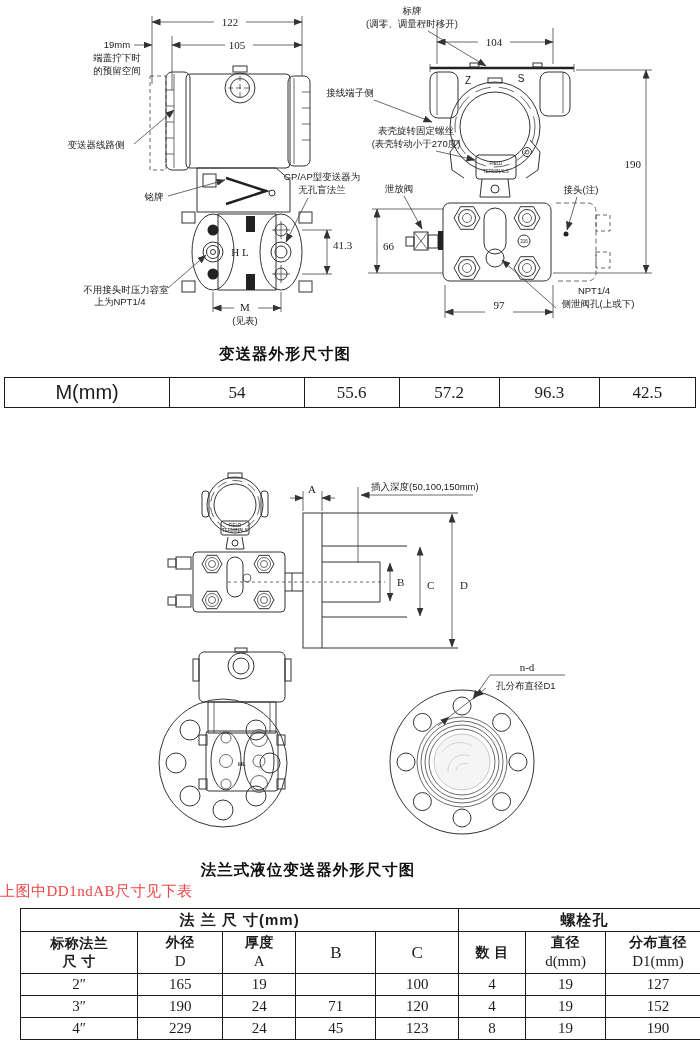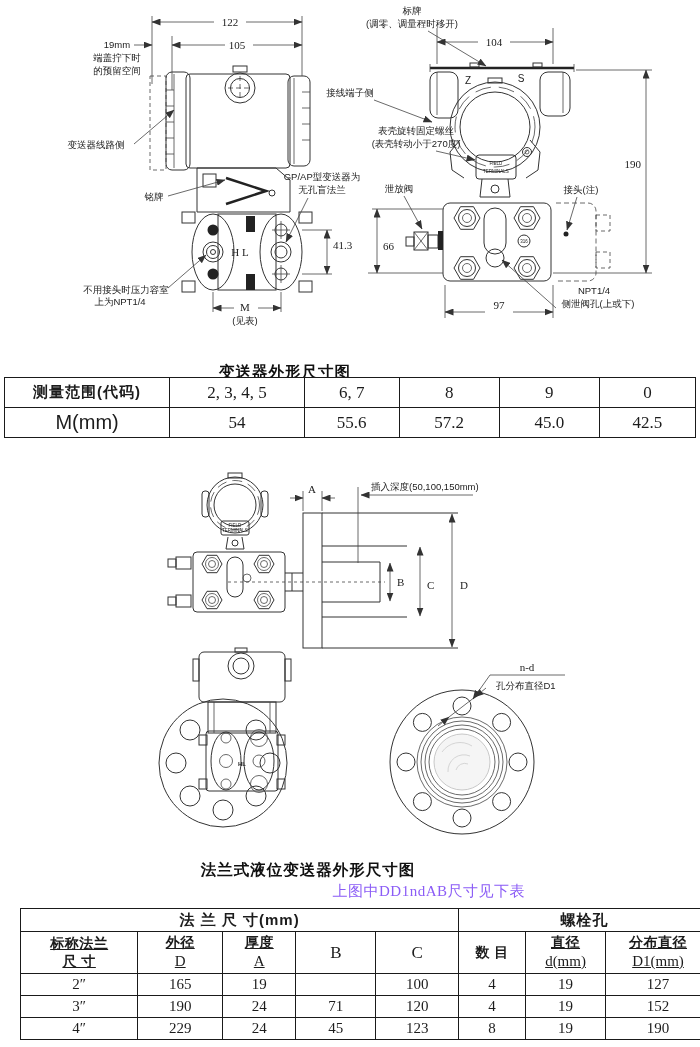--- a/index.html
+++ b/index.html
@@ -9,33 +9,33 @@
   svg .ln{stroke:#333;fill:none;stroke-width:1;}
   svg .thin{stroke:#444;fill:none;stroke-width:0.8;}
   svg .thick{stroke:#222;fill:none;stroke-width:2.6;}
   svg .fillb{fill:#222;stroke:none;}
   svg text{fill:#222;font-family:"Liberation Sans",sans-serif;}
   .cjk{font-size:9.5px;}
   .dim{font-size:11px;font-family:"Liberation Serif",serif;}
   .tiny{font-size:4.5px;}
   .ttl{position:absolute;text-align:center;font-weight:bold;font-size:15.5px;
        letter-spacing:1px;color:#111;}
-  .sub{position:absolute;text-align:right;font-size:15px;color:#8b5cf6;
+  .sub{position:absolute;text-align:left;font-size:15px;color:#ef4444;
        font-family:"Liberation Serif",serif;letter-spacing:0.5px;}
   table{border-collapse:collapse;position:absolute;table-layout:fixed;background:#fff;}
   td,th{border:1.4px solid #1a1a1a;text-align:center;vertical-align:middle;
         padding:0;overflow:hidden;}
   .t1{top:377px;left:4px;width:692px;}
   .t1 td{height:29px;}
   .t2{top:908px;left:20px;width:691px;}
   .cn{font-weight:bold;font-size:15px;letter-spacing:1px;}
   .cns{font-weight:bold;font-size:14px;letter-spacing:0.5px;}
   .num{font-family:"Liberation Serif",serif;font-weight:normal;font-size:17px;}
   .num2{font-family:"Liberation Serif",serif;font-weight:normal;font-size:15px;}
-  .h2line{line-height:1.25;text-decoration:underline;}
+  .h2line{line-height:1.25;}
 </style>
 </head>
 <body>
 
 <div class="page">
 
 <svg style="top:0;" width="700" height="340" viewBox="0 0 700 340">
   <defs>
     <marker id="ar" markerWidth="9" markerHeight="7" refX="8.5" refY="3.5" orient="auto" markerUnits="userSpaceOnUse">
       <path d="M0,0 L9,3.5 L0,7 Z" fill="#333"></path>
@@ -194,46 +194,38 @@
     <path class="thin" d="M445,285 V318 M553,285 V318"></path>
     <line class="thin" x1="485" y1="312" x2="445" y2="312" marker-end="url(#ar)"></line>
     <line class="thin" x1="513" y1="312" x2="553" y2="312" marker-end="url(#ar)"></line>
     <text class="dim" x="499" y="309" text-anchor="middle">97</text>
     <text class="cjk" font-size="8.5" x="594" y="294" text-anchor="middle">NPT1/4</text>
     <text class="cjk" font-size="8.5" x="598" y="307" text-anchor="middle">侧泄阀孔(上或下)</text>
     <line class="thin" x1="556" y1="308" x2="502" y2="260" marker-end="url(#ar)"></line>
   </g>
 </svg>
 
-<div class="ttl" style="top:362px;left:0;width:570px;">变送器外形尺寸图</div>
+<div class="ttl" style="top:344px;left:0;width:570px;">变送器外形尺寸图</div>
 
 <table class="t1">
   <colgroup>
     <col style="width:23.9%">
         <col style="width:19.5%">
         <col style="width:13.7%">
     <col style="width:14.5%">
         <col style="width:14.5%">
         <col style="width:13.9%">
   </colgroup>
   <tbody>
-        <tr>
-    <td class="cn">测量范围(代码)</td>
-    <td class="num">2, 3, 4, 5</td>
-    <td class="num">6, 7</td>
-    <td class="num">8</td>
-    <td class="num">9</td>
-    <td class="num">0</td>
-  </tr>
   <tr>
     <td style="font-size:20px;">M(mm)</td>
     <td class="num">54</td>
     <td class="num">55.6</td>
     <td class="num">57.2</td>
-    <td class="num">45.0</td>
+    <td class="num">96.3</td>
     <td class="num">42.5</td>
   </tr>
 </tbody>
     </table>
 
 <svg style="top:445px;" width="700" height="415" viewBox="0 0 700 415">
   <g>
     <rect class="ln" x="228" y="28" width="14" height="5"></rect>
     <circle class="ln" cx="235" cy="60" r="28"></circle>
     <circle class="ln" cx="235" cy="60" r="21"></circle>

